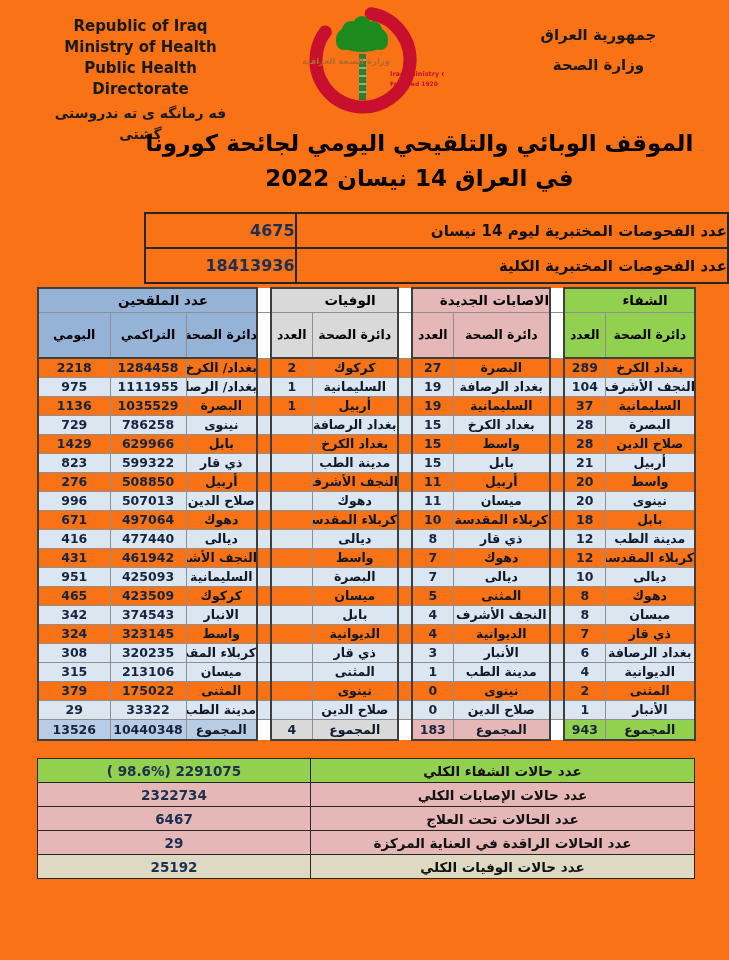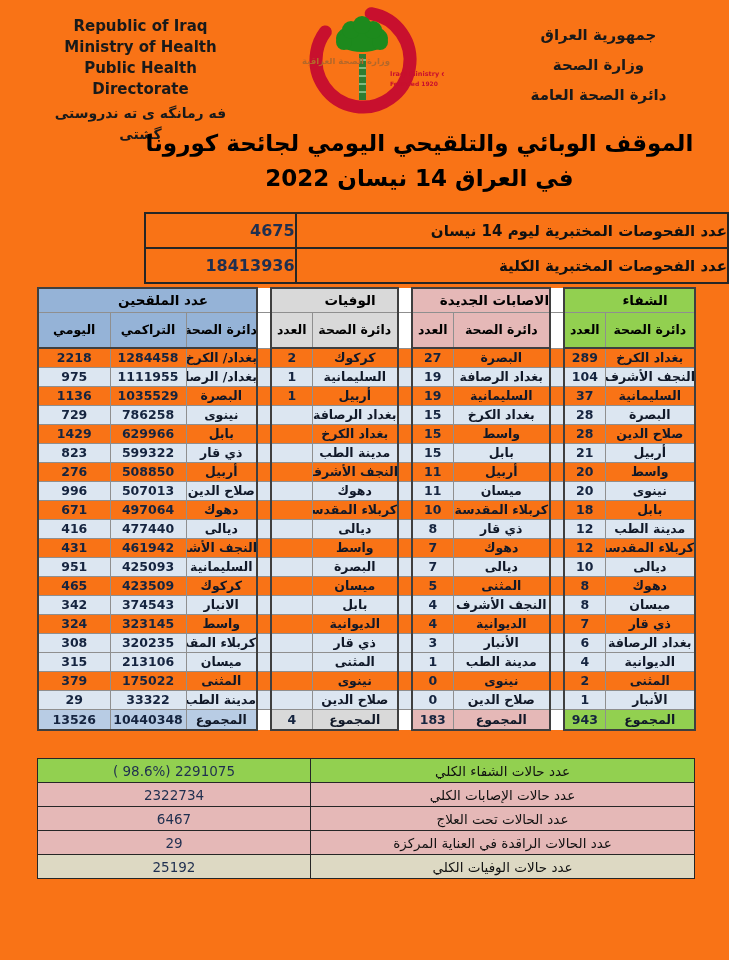--- a/index.html
+++ b/index.html
@@ -33,37 +33,37 @@
     font-weight: bold; font-size: 12.5px; overflow: hidden; white-space: nowrap; }
   table.main tr.data td { height: 19px; }
   table.main tr.stripe td { background: #dce6f1; }
   td.dept { direction: rtl; color: #101828; font-size: 12px; }
   td.num  { color: #15243f; font-size: 12.5px; }
   td.sepc { border-top: 1px solid #9f9f9f; border-bottom: 1px solid #9f9f9f;
     border-left: none; border-right: none; }
   tr.ghead td, tr.chead td { background: #fff; color: #000; }
   tr.ghead td { height: 24px; font-size: 13.5px; border-top: 2px solid #3f3f3f; direction: rtl; padding-left: 31px; }
   tr.ghead td.sepc { border-top: none; background: #fff; }
-  tr.chead td { height: 36px; direction: rtl; border-bottom: 2px solid #3f3f3f; }
+  tr.chead td { height: 46px; direction: rtl; border-bottom: 2px solid #3f3f3f; }
   tr.chead td.sepc { border-bottom: none; background: #fff; }
   .bl { border-left: 2px solid #3f3f3f !important; }
   .br { border-right: 2px solid #3f3f3f !important; }
   tr.total td { height: 21px; border-bottom: 2px solid #3f3f3f; }
   tr.total td.sepc { border-bottom: none; background: #fff !important; }
   .bg-green { background: #92d050 !important; }
   .bg-pink  { background: #e5b8b7 !important; }
   .bg-gray  { background: #d9d9d9 !important; }
   .bg-blue  { background: #95b3d7 !important; }
   .bg-blue2 { background: #b8cce4 !important; }
 
   
   table.summary { position: absolute; top: 758px; left: 37px; border-collapse: collapse;
     table-layout: fixed; width: 657px; }
   table.summary td { border: 1.5px solid #262626; height: 24px; text-align: center;
-    vertical-align: middle; font-weight: normal; }
+    vertical-align: middle; font-weight: bold; }
   table.summary td.lbl { width: 384px; direction: rtl; font-size: 13.5px; color: #111; }
   table.summary td.val { width: 273px; font-size: 13.5px; color: #1f2f4f; }
 </style>
 </head>
 <body>
 
 <div class="page">
 
   <div class="hdr-en">
     <div>Republic of Iraq</div>
@@ -91,21 +91,20 @@
         <text x="91" y="62" font-size="8.5" fill="#b4682a" direction="rtl">وزارة الصحة العراقية</text>
         <text x="91" y="74" font-size="6.5" fill="#c8102e">Iraqi Ministry of Health</text>
         <text x="91" y="84" font-size="6" fill="#c8102e">Founded 1920</text>
       </g>
     </svg>
   </div>
 
   <div class="hdr-ar">
     <div>جمهورية العراق</div>
     <div>وزارة الصحة</div>
-    <div>دائرة الصحة العامة</div>
   </div>
 
   <div class="title">
     <div>الموقف الوبائي والتلقيحي اليومي لجائحة كورونا</div>
     <div>في العراق  14 نيسان  2022</div>
   </div>
 
   <table class="tests">
     <tbody>
         <tr>

